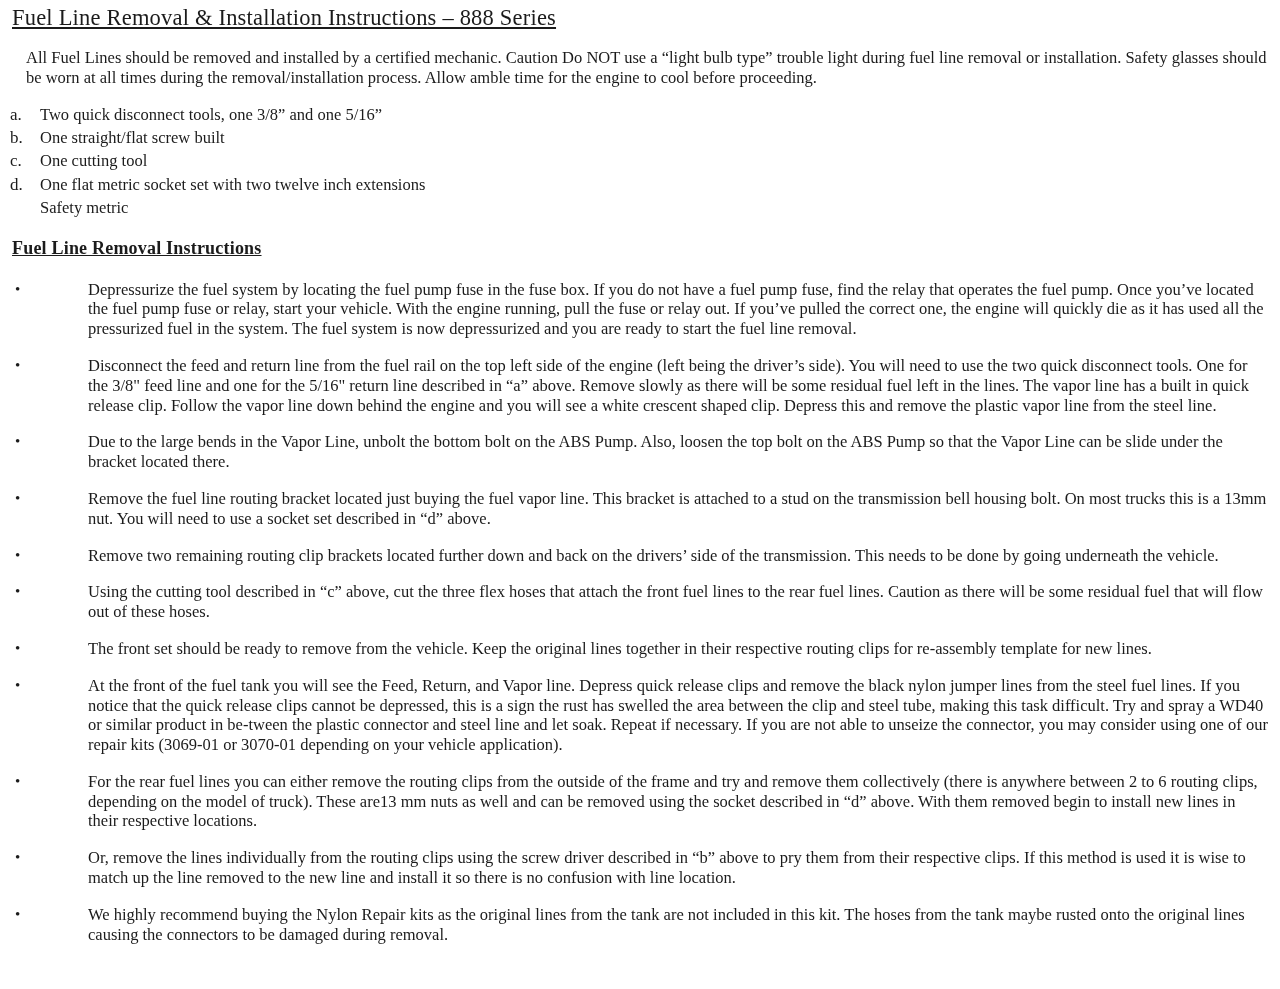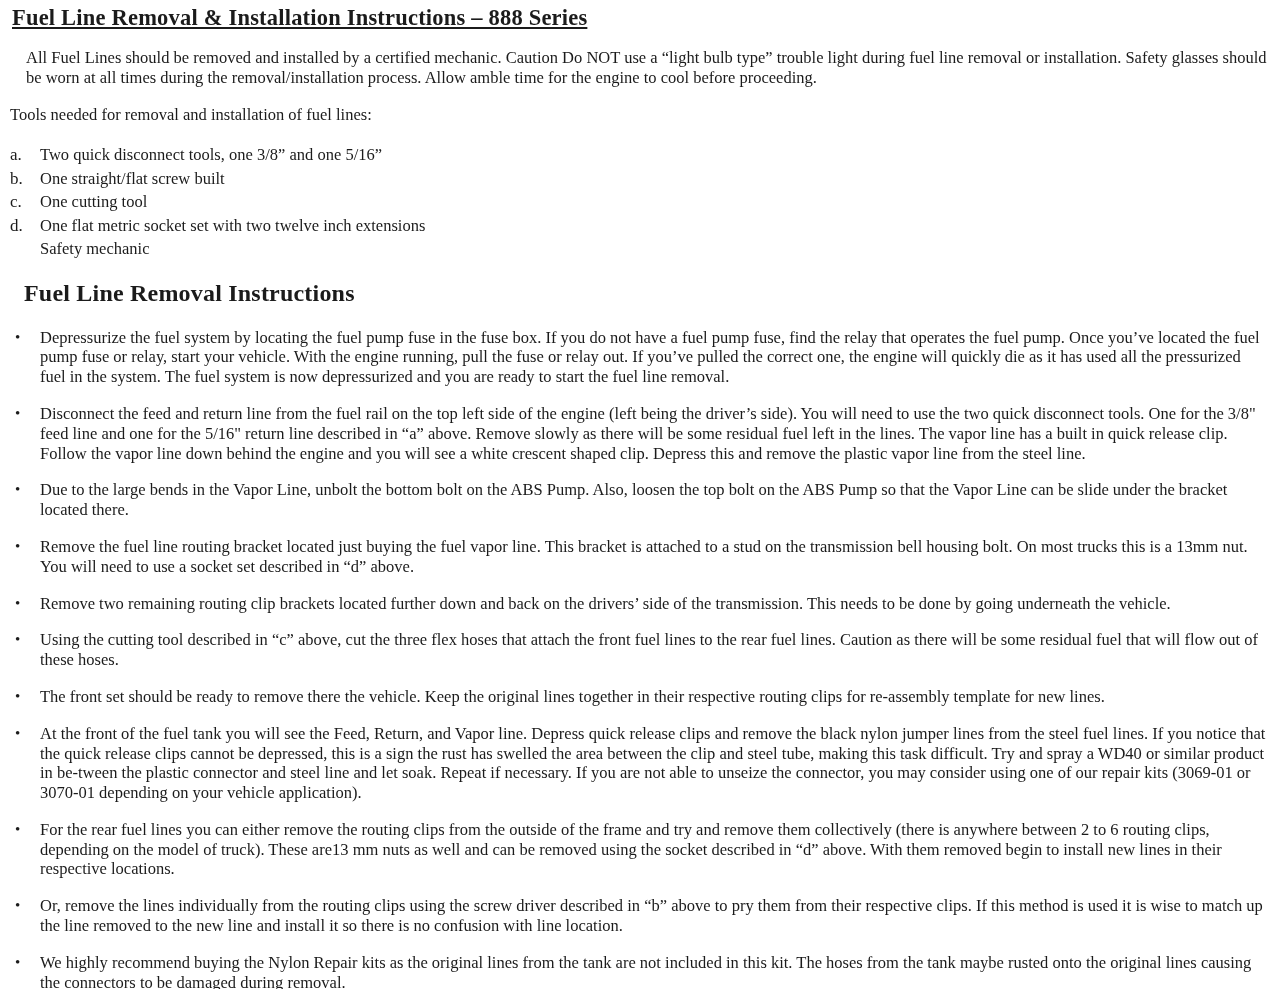--- a/index.html
+++ b/index.html
@@ -13,29 +13,30 @@
     box-sizing: border-box;
     padding: 4px 12px 10px 10px;
     background: #ffffff;
     color: #1b1b1b;
     font-family: "Liberation Serif", "DejaVu Serif", serif;
     font-size: 16.5px;
     line-height: 1.2;
   }
   h1.doc-title {
     font-size: 22.5px;
-    font-weight: bold;
+    font-weight: normal;
     text-decoration: underline;
     margin: 0 0 17px 2px;
     letter-spacing: 0.2px;
   }
   h2.section-heading {
-    font-size: 24px;
+    font-size: 18px;
     font-weight: bold;
-    margin: 4px 0 20px 14px;
+    text-decoration: underline;
+    margin: 4px 0 20px 2px;
     letter-spacing: 0.2px;
   }
   p.para {
     margin: 0 0 17px 16px;
   }
   p.tools-intro {
     margin: 0 0 21px 0;
   }
   .tool-list {
     margin: 0 0 20px 0;
@@ -59,53 +60,53 @@
     margin: 0 0 17px 0;
   }
   .bullet-marker {
     flex: 0 0 30px;
     padding-left: 5px;
     box-sizing: border-box;
     font-size: 15px;
   }
   .bullet-text {
     flex: 1;
+    margin-left: 48px;
   }
 </style>
 </head>
 <body>
 
 <div class="page">
 
   <h1 class="doc-title">Fuel Line Removal &amp; Installation Instructions – 888 Series</h1>
 
   <p class="para">All Fuel Lines should be removed and installed by a certified mechanic. Caution Do NOT use a “light bulb type” trouble light during fuel line removal or installation. Safety glasses should be worn at all times during the removal/installation process. Allow amble time for the engine to cool before proceeding.</p>
 
-  <p class="para tools-intro">Tools needed for removal and installation of fuel lines:</p>
 
   <div class="tool-list">
     <div class="tool-row">
       <span class="tool-marker">a.</span>
       <span class="tool-text">Two quick disconnect tools, one 3/8” and one 5/16”</span>
     </div>
     <div class="tool-row">
       <span class="tool-marker">b.</span>
       <span class="tool-text">One straight/flat screw built</span>
     </div>
     <div class="tool-row">
       <span class="tool-marker">c.</span>
       <span class="tool-text">One cutting tool</span>
     </div>
     <div class="tool-row">
       <span class="tool-marker">d.</span>
       <span class="tool-text">One flat metric socket set with two twelve inch extensions</span>
     </div>
     <div class="tool-row">
       <span class="tool-marker"></span>
-      <span class="tool-text">Safety mechanic</span>
+      <span class="tool-text">Safety metric</span>
     </div>
   </div>
 
   <h2 class="section-heading">Fuel Line Removal Instructions</h2>
 
   <div class="bullet-list">
     <div class="bullet-row">
       <span class="bullet-marker">•</span>
       <span class="bullet-text">Depressurize the fuel system by locating the fuel pump fuse in the fuse box. If you do not have a fuel pump fuse, find the relay that operates the fuel pump. Once you’ve located the fuel pump fuse or relay, start your vehicle. With the engine running, pull the fuse or relay out. If you’ve pulled the correct one, the engine will quickly die as it has used all the pressurized fuel in the system. The fuel system is now depressurized and you are ready to start the fuel line removal.</span>
     </div>
@@ -124,21 +125,21 @@
     <div class="bullet-row">
       <span class="bullet-marker">•</span>
       <span class="bullet-text">Remove two remaining routing clip brackets located further down and back on the drivers’ side of the transmission. This needs to be done by going underneath the vehicle.</span>
     </div>
     <div class="bullet-row">
       <span class="bullet-marker">•</span>
       <span class="bullet-text">Using the cutting tool described in “c” above, cut the three flex hoses that attach the front fuel lines to the rear fuel lines. Caution as there will be some residual fuel that will flow out of these hoses.</span>
     </div>
     <div class="bullet-row">
       <span class="bullet-marker">•</span>
-      <span class="bullet-text">The front set should be ready to remove there the vehicle. Keep the original lines together in their respective routing clips for re-assembly template for new lines.</span>
+      <span class="bullet-text">The front set should be ready to remove from the vehicle. Keep the original lines together in their respective routing clips for re-assembly template for new lines.</span>
     </div>
     <div class="bullet-row">
       <span class="bullet-marker">•</span>
       <span class="bullet-text">At the front of the fuel tank you will see the Feed, Return, and Vapor line. Depress quick release clips and remove the black nylon jumper lines from the steel fuel lines. If you notice that the quick release clips cannot be depressed, this is a sign the rust has swelled the area between the clip and steel tube, making this task difficult. Try and spray a WD40 or similar product in be-tween the plastic connector and steel line and let soak. Repeat if necessary. If you are not able to unseize the connector, you may consider using one of our repair kits (3069-01 or 3070-01 depending on your vehicle application).</span>
     </div>
     <div class="bullet-row">
       <span class="bullet-marker">•</span>
       <span class="bullet-text">For the rear fuel lines you can either remove the routing clips from the outside of the frame and try and remove them collectively (there is anywhere between 2 to 6 routing clips, depending on the model of truck). These are13 mm nuts as well and can be removed using the socket described in “d” above. With them removed begin to install new lines in their respective locations.</span>
     </div>
     <div class="bullet-row">

